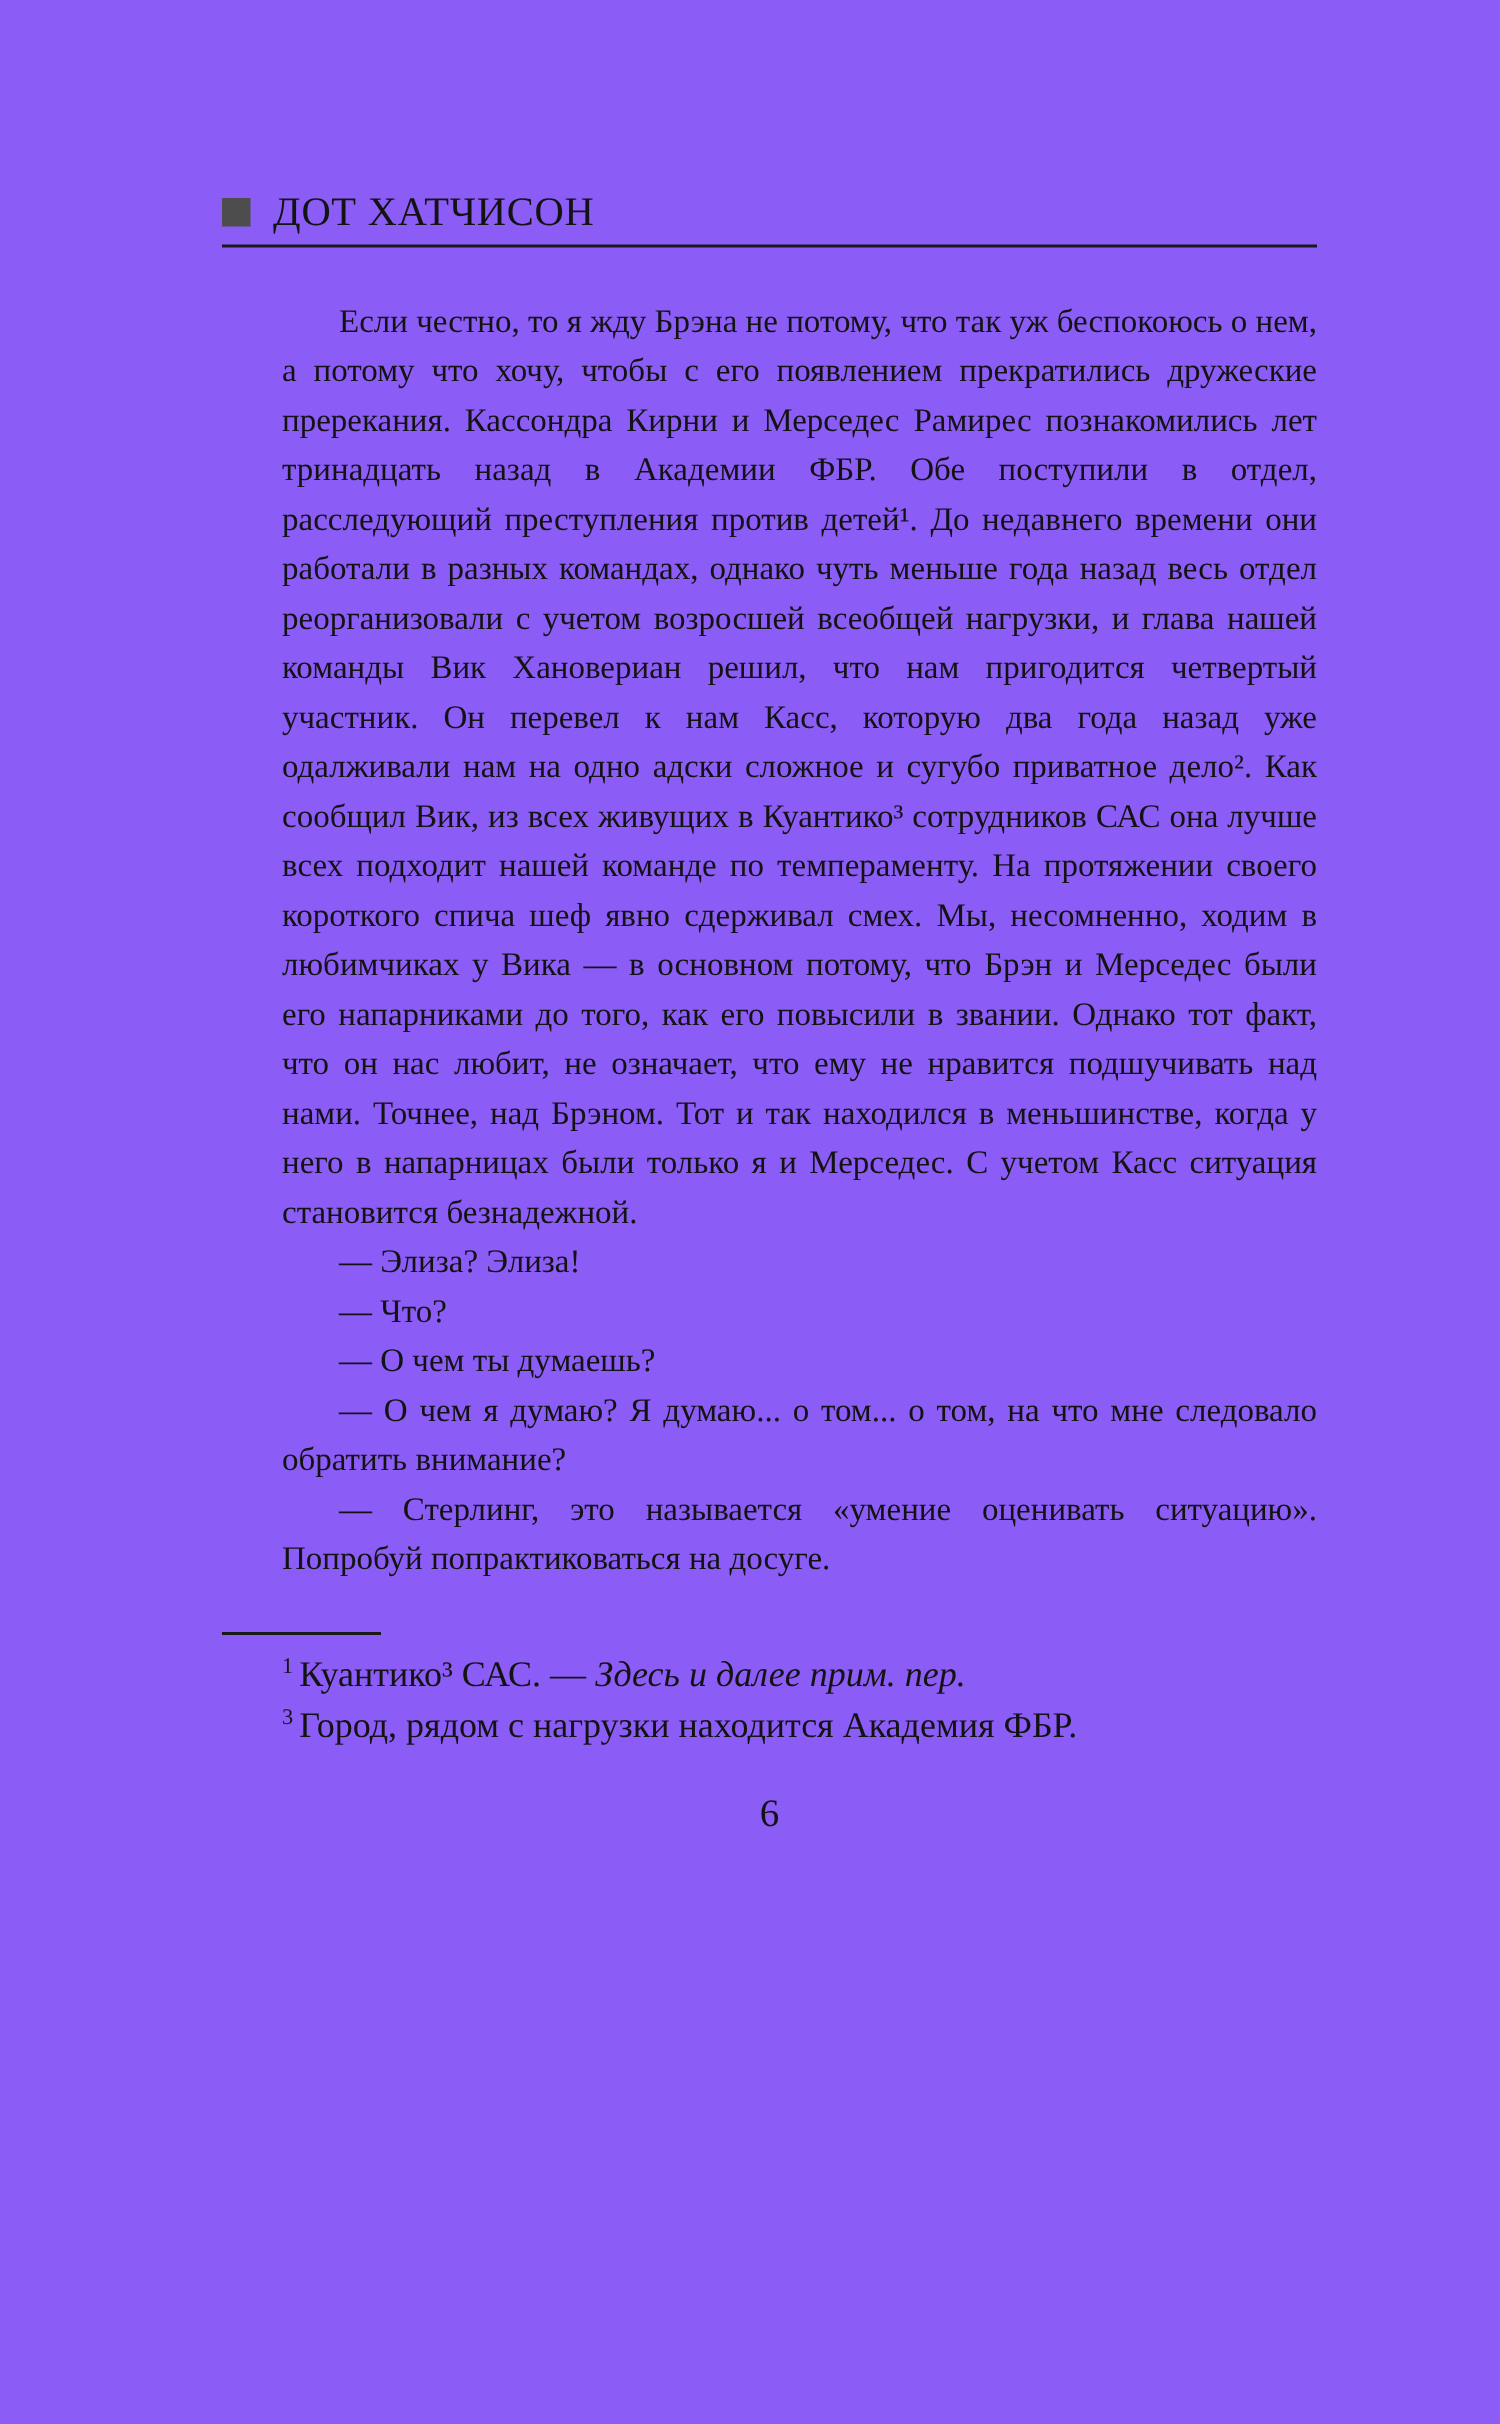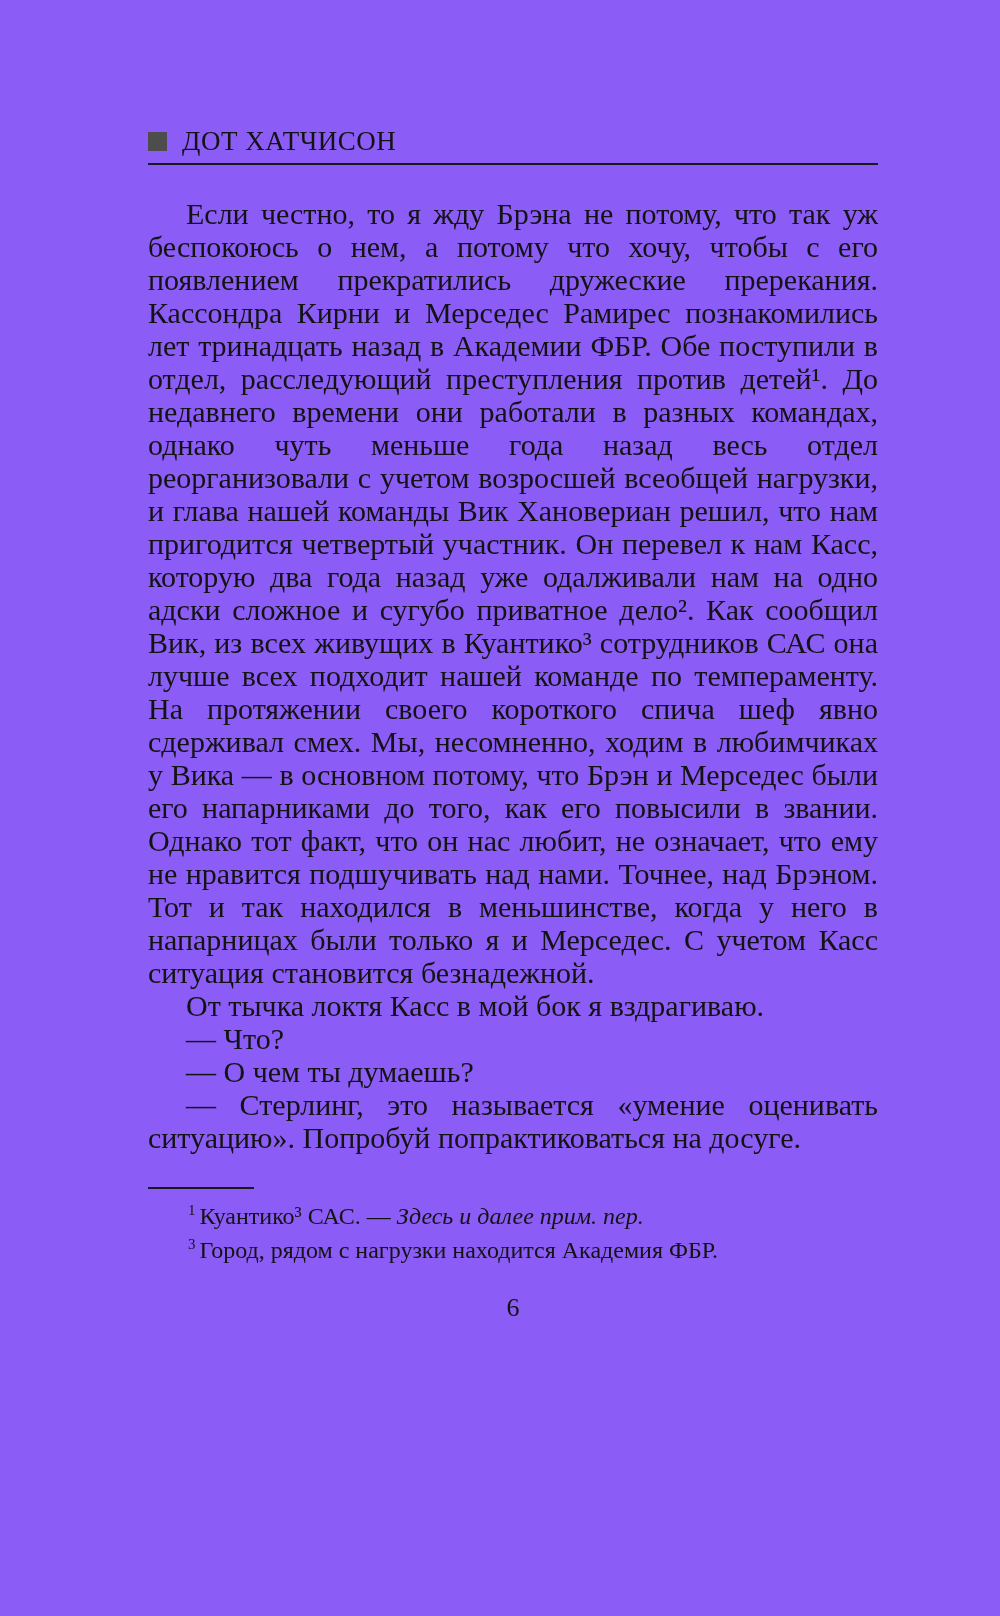--- a/index.html
+++ b/index.html
@@ -38,23 +38,24 @@
     white-space: nowrap;
   }
   .header-rule {
     margin-top: 7px;
     border-bottom: 2px solid #1a1a1a;
     width: 100%;
     height: 0;
   }
   .body-text {
     margin-top: 32px;
-    font-size: 30px;
+    font-size: 22px;
     line-height: 33px;
     text-align: justify;
+    margin-left: 40px;
   }
   .body-text p {
     margin: 0;
     text-indent: 38px;
   }
   sup {
     font-size: 0.62em;
     line-height: 0;
   }
   .footnote-sep {
@@ -90,23 +91,24 @@
 <div class="page">
 
   <header class="page-header">
     <span class="header-square"></span>
     <span class="header-title">ДОТ ХАТЧИСОН</span>
   </header>
   <div class="header-rule"></div>
 
   <main class="body-text">
     <p>Если честно, то я жду Брэна не потому, что так уж беспокоюсь о нем, а потому что хочу, чтобы с его появлением прекратились дружеские пререкания. Кассондра Кирни и Мерседес Рамирес познакомились лет тринадцать назад в Академии ФБР. Обе поступили в отдел, расследующий преступления против детей¹. До недавнего времени они работали в разных командах, однако чуть меньше года назад весь отдел реорганизовали с учетом возросшей всеобщей нагрузки, и глава нашей команды Вик Хановериан решил, что нам пригодится четвертый участник. Он перевел к нам Касс, которую два года назад уже одалживали нам на одно адски сложное и сугубо приватное дело². Как сообщил Вик, из всех живущих в Куантико³ сотрудников САС она лучше всех подходит нашей команде по темпераменту. На протяжении своего короткого спича шеф явно сдерживал смех. Мы, несомненно, ходим в любимчиках у Вика — в основном потому, что Брэн и Мерседес были его напарниками до того, как его повысили в звании. Однако тот факт, что он нас любит, не означает, что ему не нравится подшучивать над нами. Точнее, над Брэном. Тот и так находился в меньшинстве, когда у него в напарницах были только я и Мерседес. С учетом Касс ситуация становится безнадежной.</p>
-    <p>От тычка локтя Касс в мой бок я вздрагиваю.</p>
+    <p>— Элиза? Элиза!</p>
     <p>— Что?</p>
     <p>— О чем ты думаешь?</p>
+    <p>— О чем я думаю? Я думаю... о том... о том, на что мне следовало обратить внимание?</p>
     <p>— Стерлинг, это называется «умение оценивать ситуацию». Попробуй попрактиковаться на досуге.</p>
   </main>
 
   <div class="footnote-sep"></div>
 
   <section class="footnotes">
     <p><sup>1</sup><span>Куантико³ САС. — </span><i>Здесь и далее прим. пер.</i></p>
     <p><sup>3</sup><span>Город, рядом с нагрузки находится Академия ФБР.</span><i></i></p>
   </section>
 

